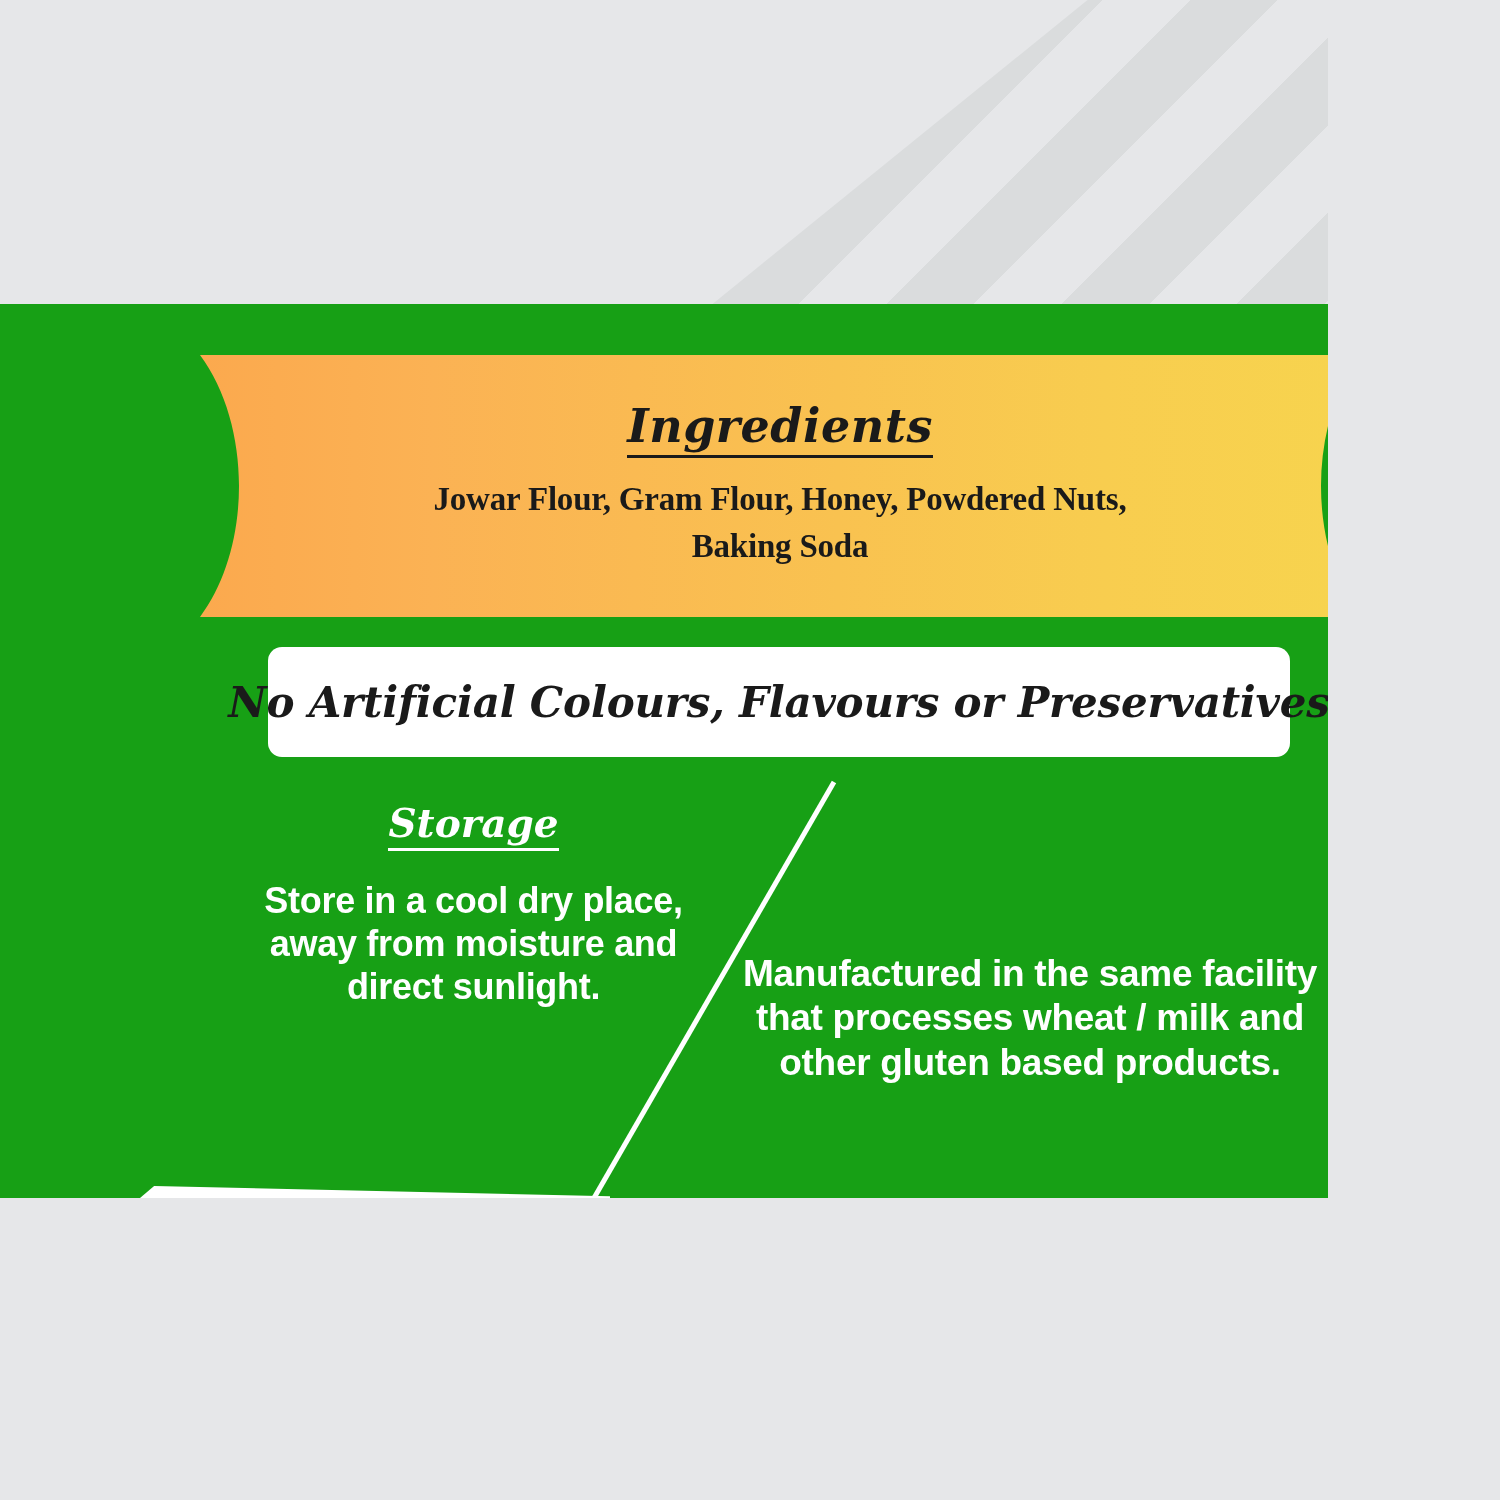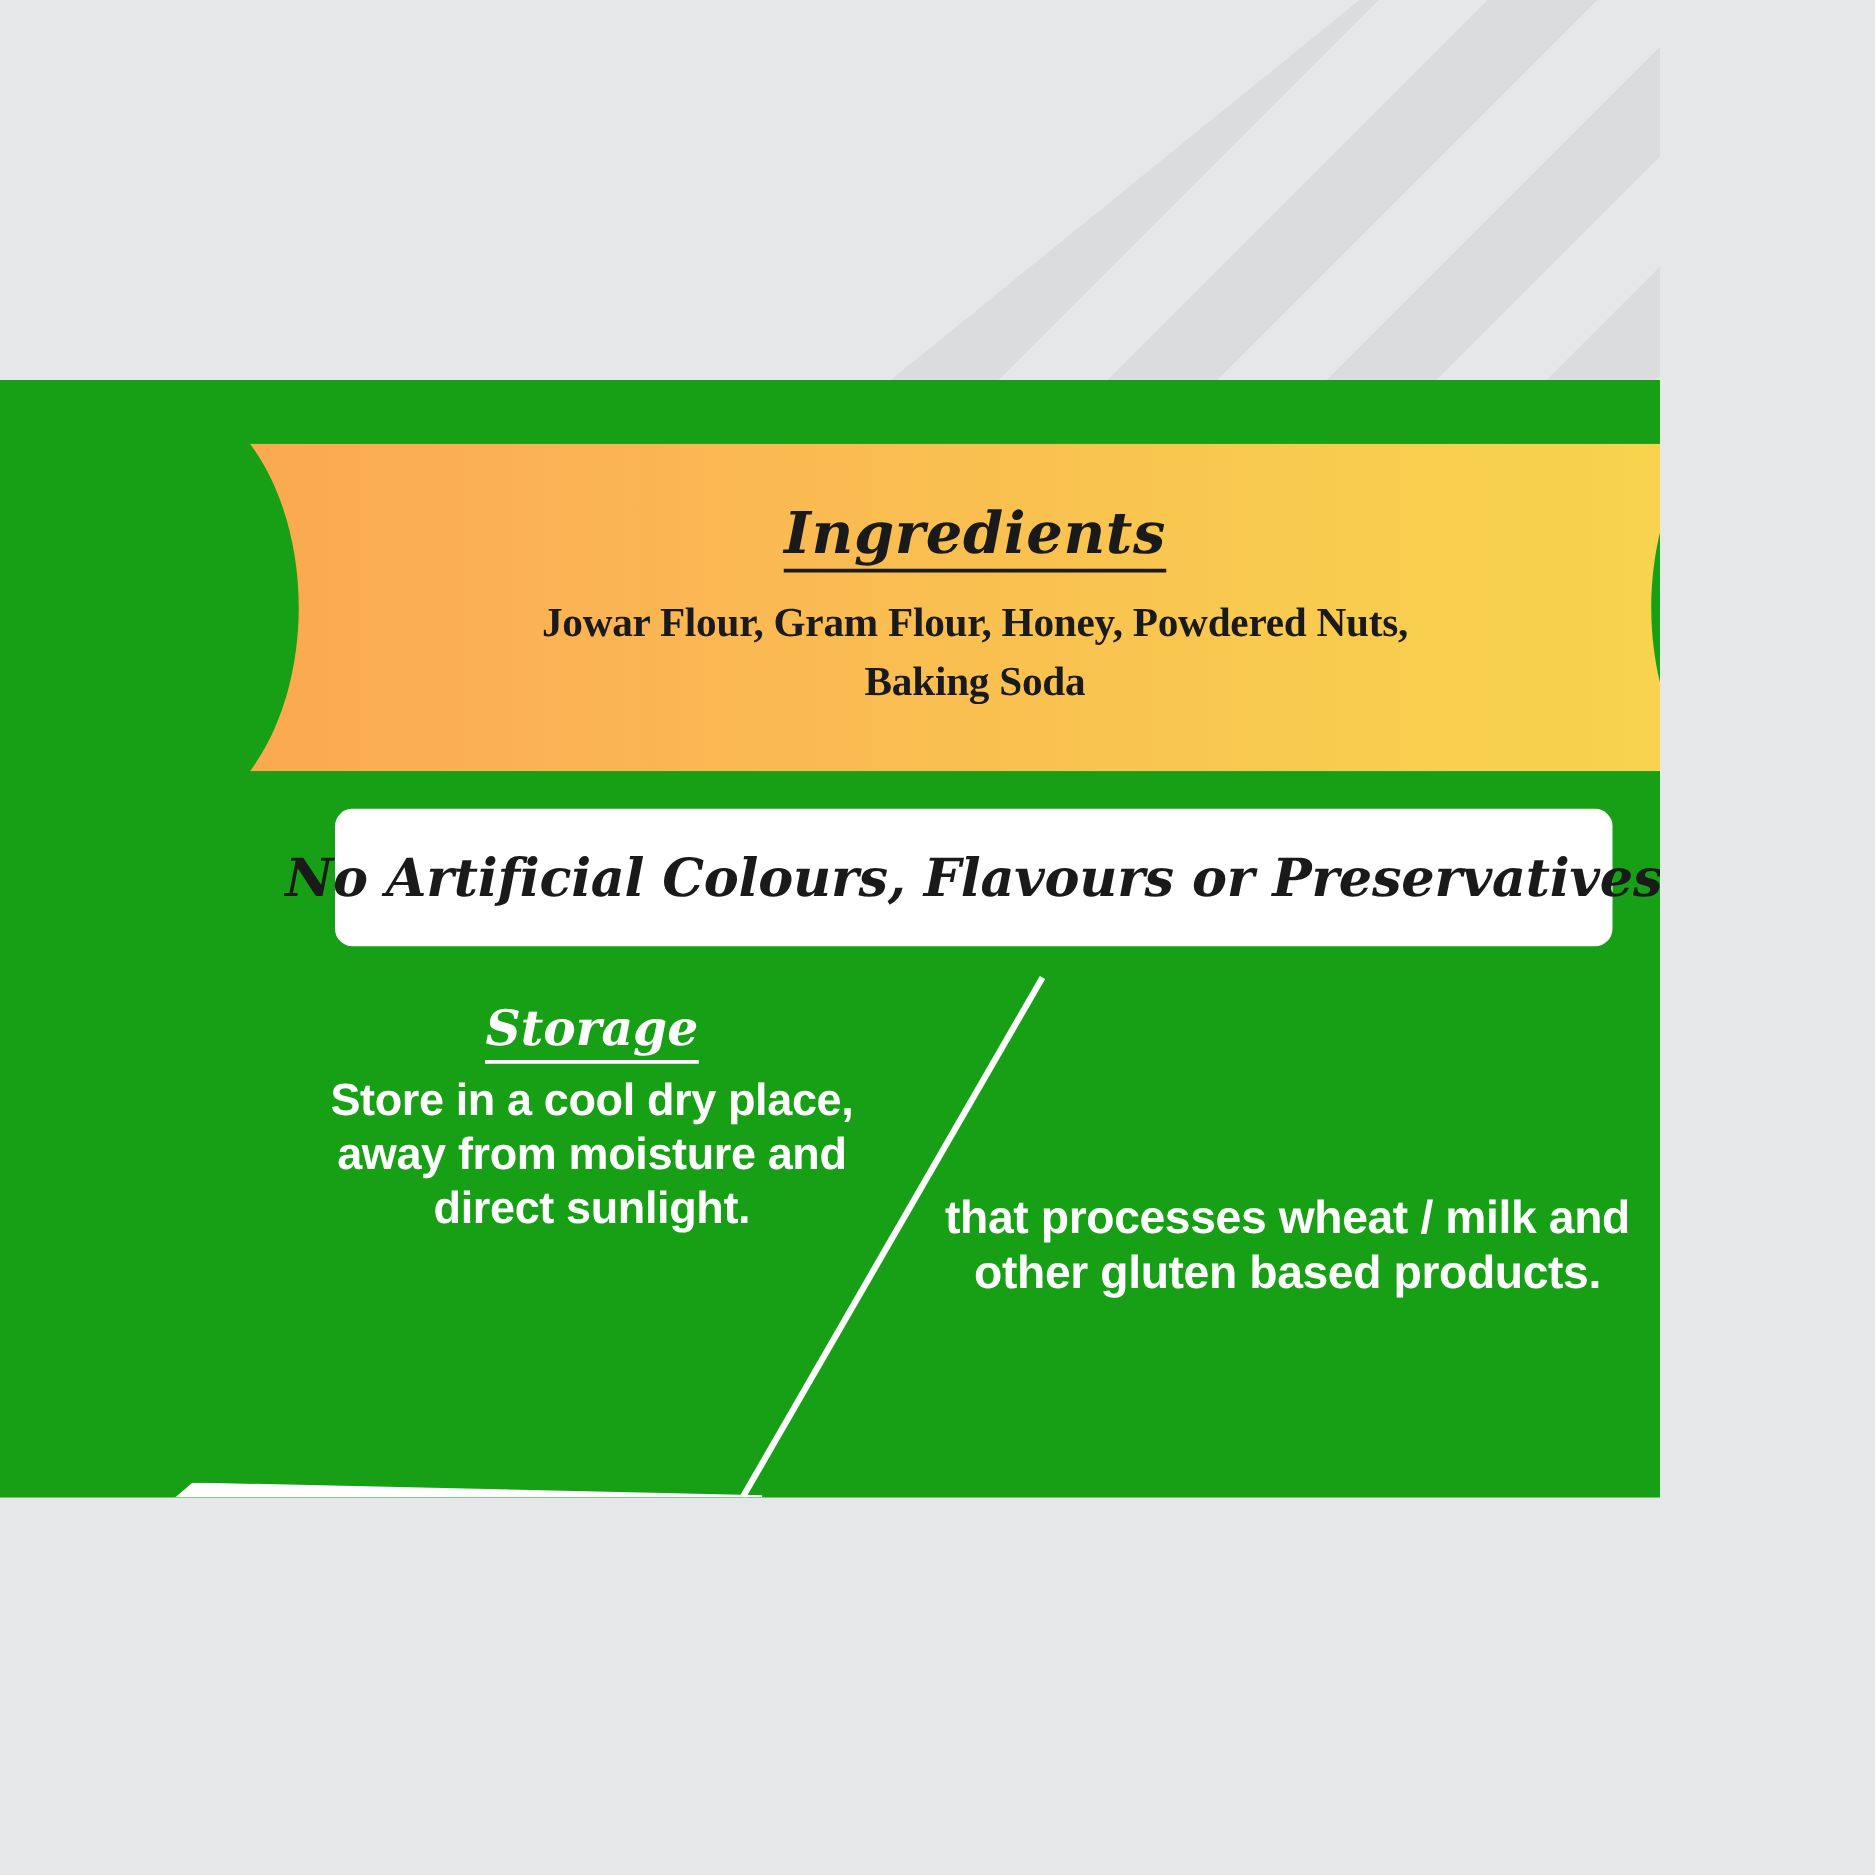--- a/index.html
+++ b/index.html
@@ -158,21 +158,21 @@
   }
   .section-title {
     font-family: "DejaVu Serif", serif;
     font-style: italic;
     font-weight: bold;
     font-size: 39px;
     line-height: 1.1;
     display: inline-block;
     border-bottom: 3px solid #ffffff;
     padding-bottom: 3px;
-    margin-bottom: 7px;
+    margin-bottom: 28px;
   }
   .section-body {
     font-family: Liberation Sans, sans-serif;
     font-weight: bold;
     font-size: 36px;
     line-height: 1.2;
     letter-spacing: -0.3px;
   }
 
   
@@ -236,20 +236,21 @@
       <div class="section-title">Storage</div>
       <div class="section-body">
         <div>Store in a cool dry place,</div>
         <div>away from moisture and</div>
         <div>direct sunlight.</div>
       </div>
     </div>
 
     <div class="allergen-block">
       <div class="section-body">
+        <div>Manufactured in the same facility</div>
         <div>that processes wheat / milk and</div>
         <div>other gluten based products.</div>
       </div>
     </div>
 
     <div class="bottom-sliver"></div>
 
   </div>
 </div>
 

